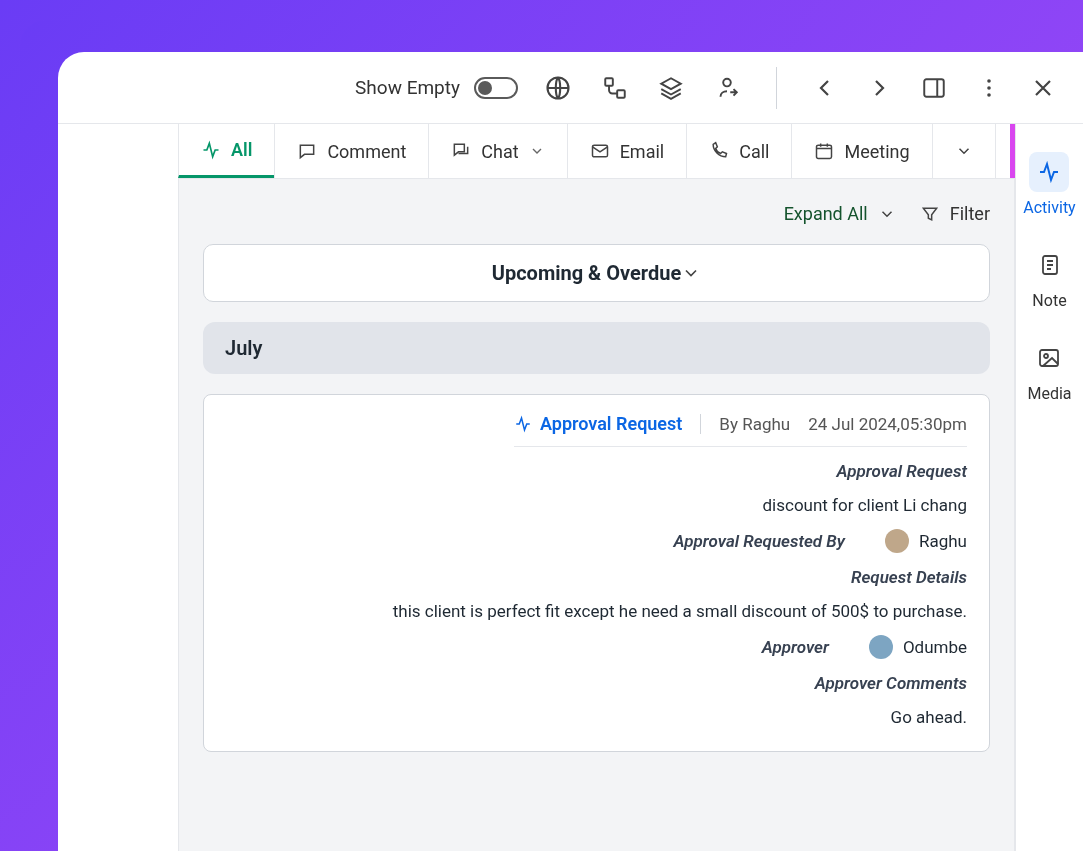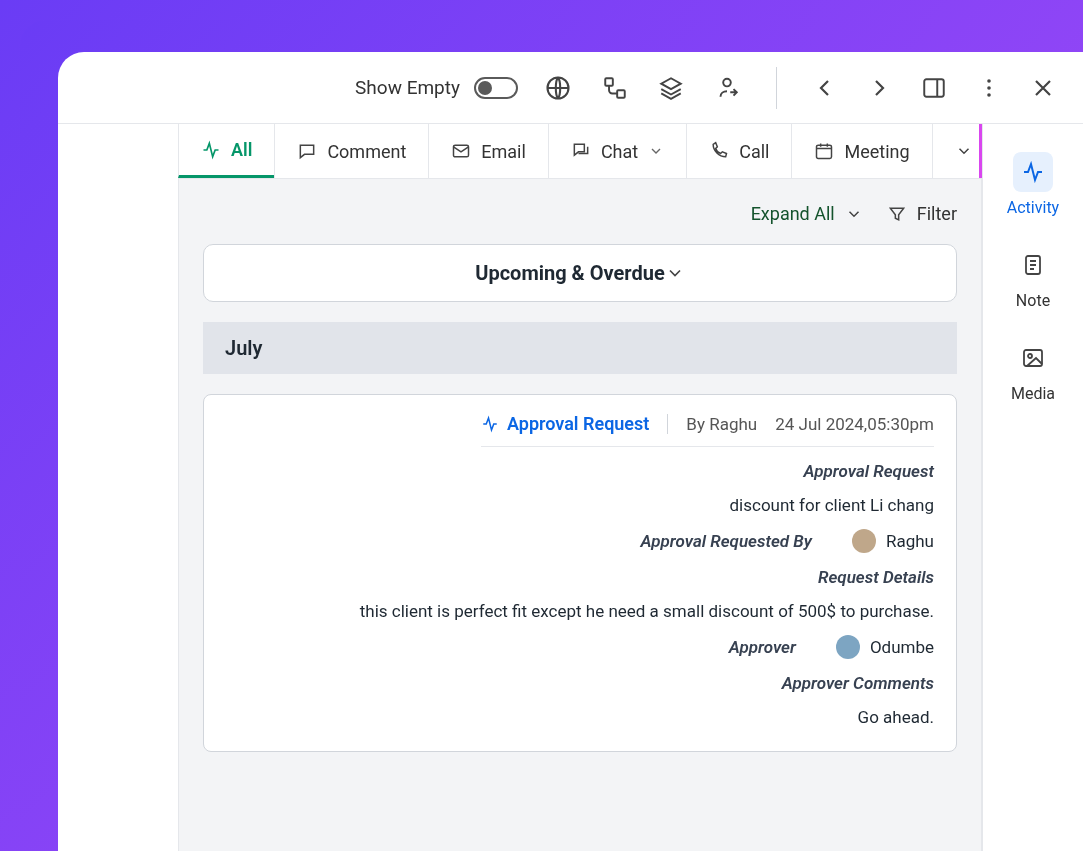--- a/index.html
+++ b/index.html
@@ -87,21 +87,21 @@
     flex-direction: column;
     background: #fff;
   }
   .tabs {
     display: flex;
     align-items: stretch;
     height: 54px;
     padding-left: 120px;
     background: #fff;
     overflow: hidden;
-    border-right: 3px solid #d946ef;
+    border-right: 5px solid #d946ef;
   }
   .tab {
     display: flex;
     align-items: center;
     gap: 10px;
     padding: 0 22px;
     border-left: 1px solid #e5e7eb;
     font-size: 18px;
     color: #333;
     cursor: pointer;
@@ -167,21 +167,21 @@
     padding: 16px 22px;
     font-size: 20px;
     font-weight: 700;
     color: #1f2933;
     display: flex;
     justify-content: center;
     align-items: center;
   }
   .month-header {
     background: #e1e4ea;
-    border-radius: 0;
+    border-radius: 12px;
     padding: 14px 22px;
     font-size: 20px;
     font-weight: 600;
     color: #1f2933;
   }
   .card {
     background: #fff;
     border: 1px solid #d1d5db;
     border-radius: 8px;
     padding: 18px 22px 24px;
@@ -239,21 +239,21 @@
     color: #1f2933;
   }
   .avatar {
     width: 24px; height: 24px;
     border-radius: 50%;
     background: #bfa78a;
     display: inline-block;
   }
   .avatar.b { background: #7da5c2; }
   .right-rail {
-    width: 101px;
+    width: 68px;
     border-left: 1px solid #e5e7eb;
     display: flex;
     flex-direction: column;
     align-items: center;
     gap: 28px;
     padding-top: 28px;
   }
   .rail-item {
     display: flex;
     flex-direction: column;
@@ -364,39 +364,39 @@
           <span class="icon">
             <svg width="20" height="20" viewBox="0 0 24 24" fill="none" stroke="#444" stroke-width="1.8">
                 <path d="M4 5h16v11H9l-5 4V5z"></path>
               </svg>
           </span>
           <span>Comment</span>
         </div>
         <div class="tab">
           <span class="icon">
             <svg width="20" height="20" viewBox="0 0 24 24" fill="none" stroke="#444" stroke-width="1.8">
-                <rect x="3" y="5" width="18" height="14" rx="2"></rect>
-                <path d="M3 7l9 6 9-6"></path>
-              </svg>
-          </span>
-          <span>Email</span>
-        </div>
-        <div class="tab">
-          <span class="icon">
-            <svg width="20" height="20" viewBox="0 0 24 24" fill="none" stroke="#444" stroke-width="1.8">
                 <path d="M4 4h12v9H9l-5 4V4z"></path>
                 <path d="M9 15h11V7"></path>
               </svg>
           </span>
           <span>Chat</span>
           <span class="chev icon">
             <svg width="16" height="16" viewBox="0 0 24 24" fill="none" stroke="#666" stroke-width="2">
                 <path d="M6 9l6 6 6-6"></path>
               </svg>
           </span>
+        </div>
+        <div class="tab">
+          <span class="icon">
+            <svg width="20" height="20" viewBox="0 0 24 24" fill="none" stroke="#444" stroke-width="1.8">
+                <rect x="3" y="5" width="18" height="14" rx="2"></rect>
+                <path d="M3 7l9 6 9-6"></path>
+              </svg>
+          </span>
+          <span>Email</span>
         </div>
         <div class="tab">
           <span class="icon">
             <svg width="20" height="20" viewBox="0 0 24 24" fill="none" stroke="#444" stroke-width="1.8">
                 <path d="M5 4c0 8 7 15 15 15l1-4-5-2-2 2c-3-1-5-3-6-6l2-2-2-5-3 2z"></path>
               </svg>
           </span>
           <span>Call</span>
         </div>
         <div class="tab">

